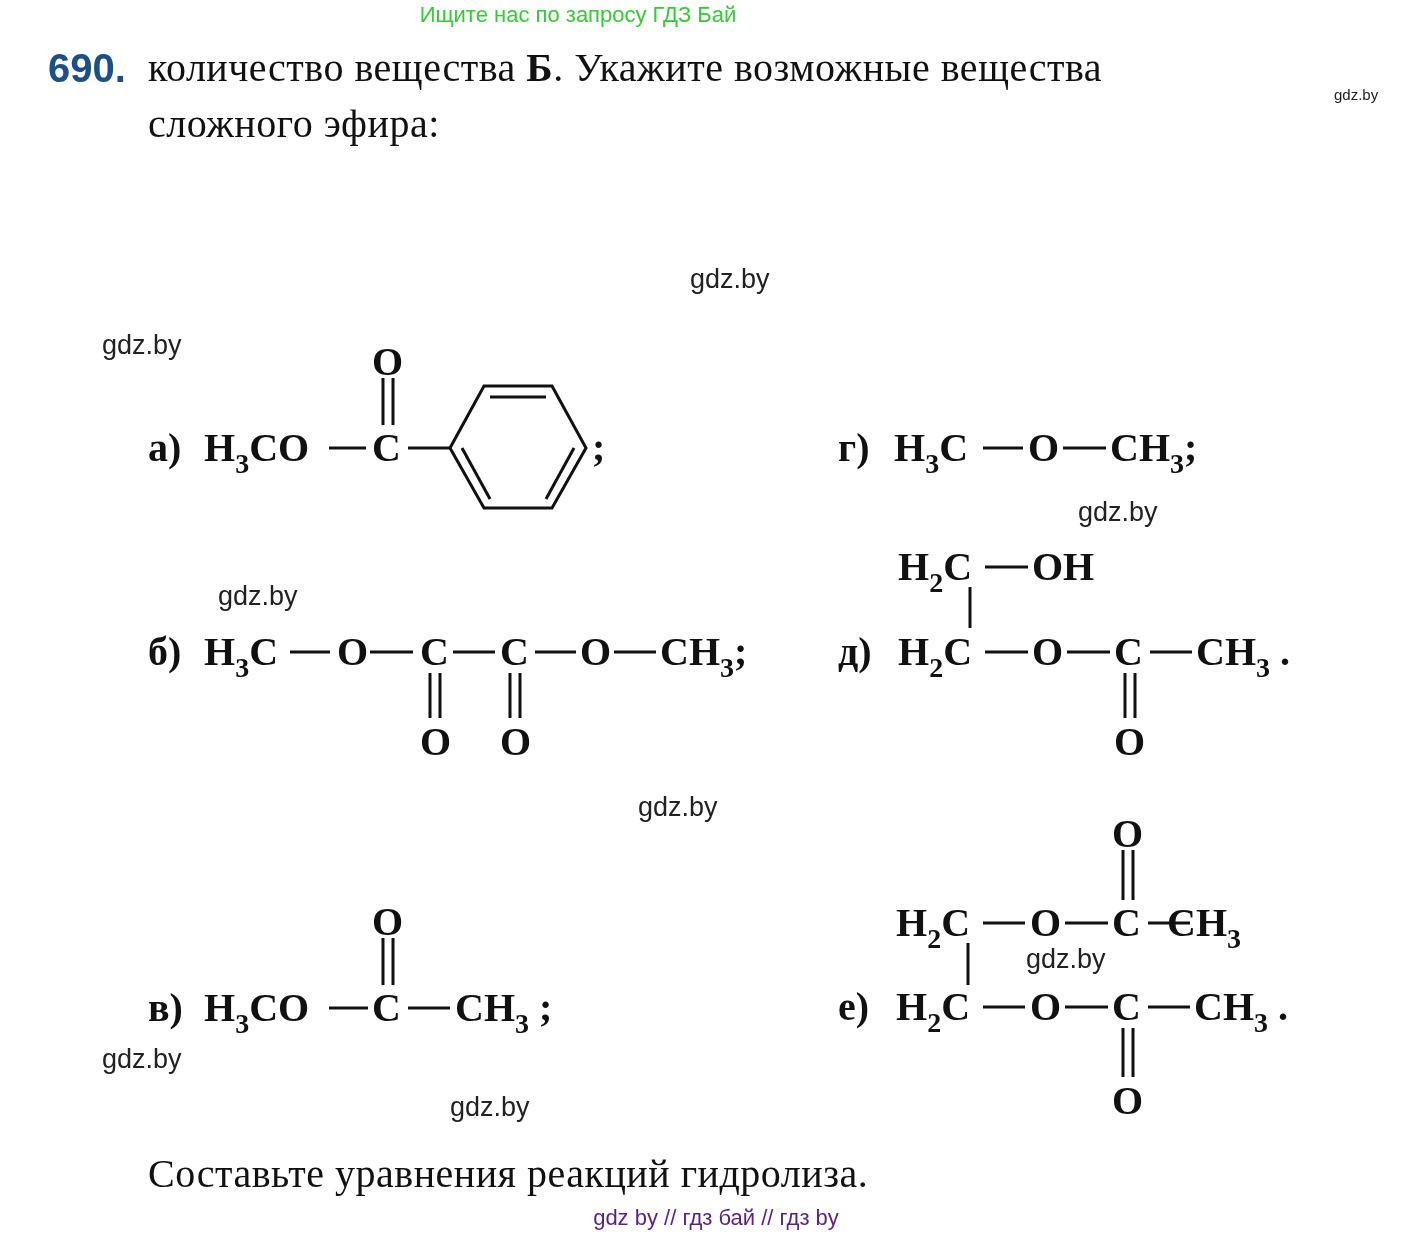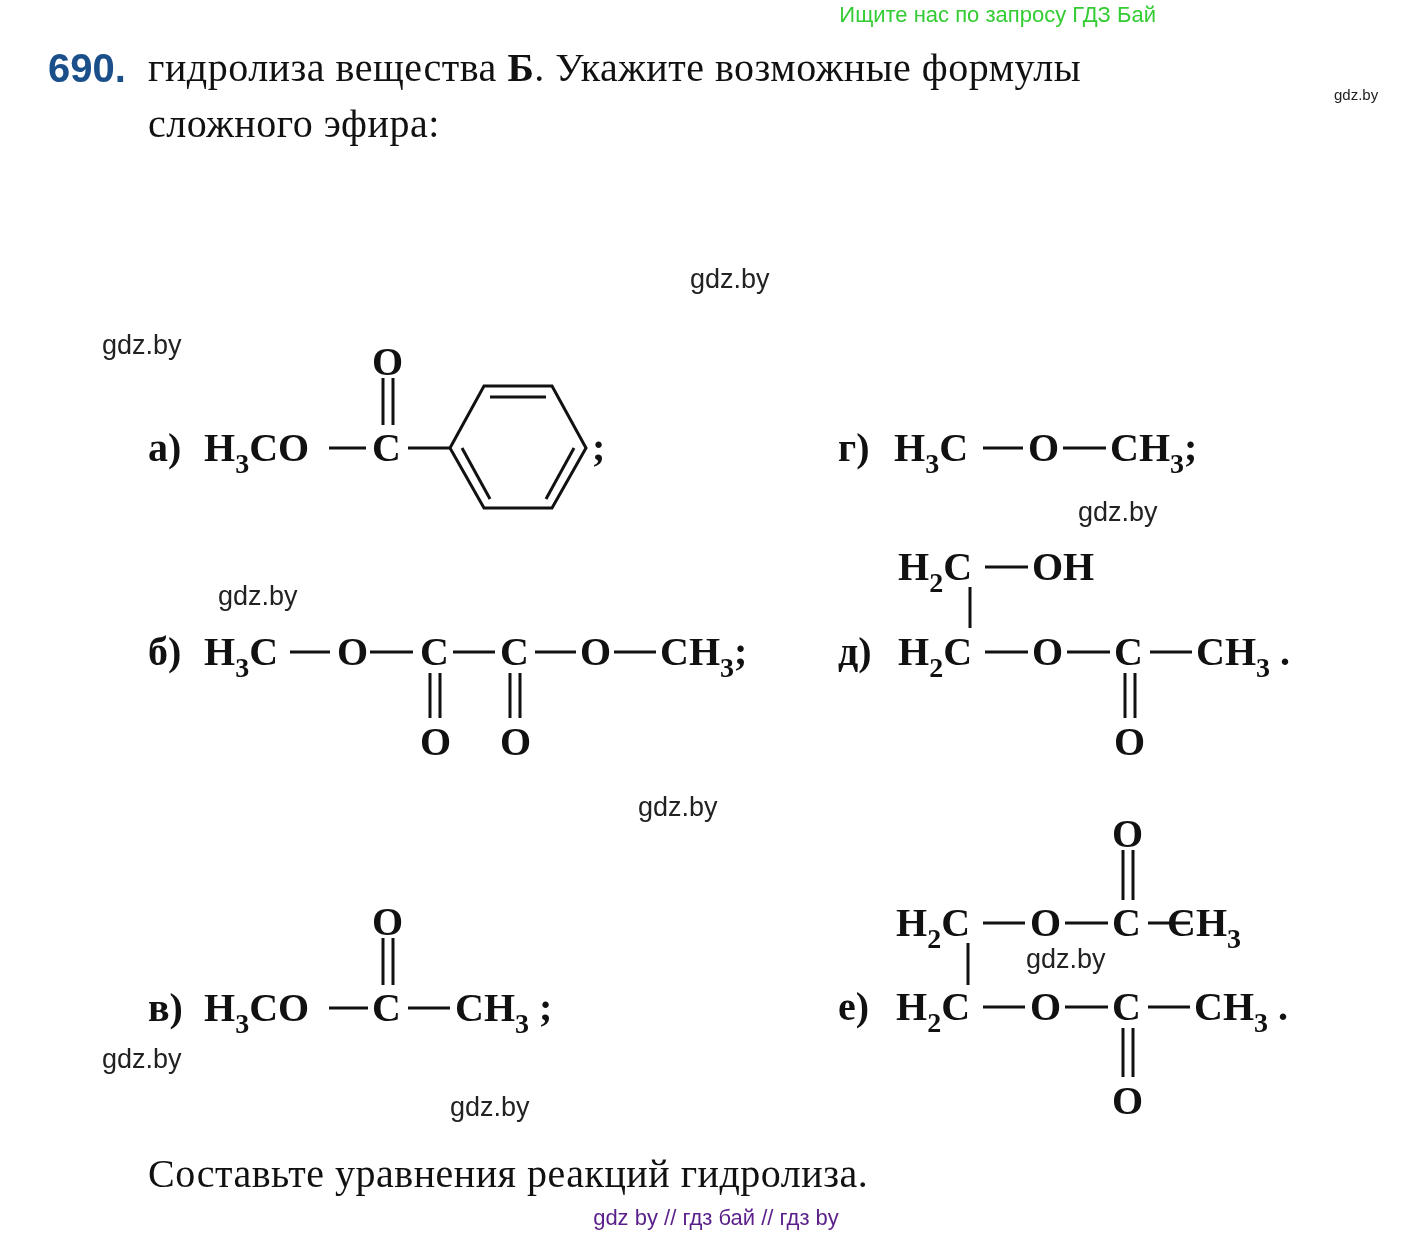--- a/index.html
+++ b/index.html
@@ -1,18 +1,18 @@
 <!DOCTYPE html>
 <html><head>
 <meta charset="utf-8">
 <style>
   html, body { margin:0; padding:0; background:#ffffff; }
   body { width:1420px; height:1236px; position:relative; overflow:hidden; font-family:"DejaVu Serif", serif; color:#111; }
   .abs { position:absolute; }
-  .top-banner { top:2px; left:0; width:1156px; text-align:right; font-family:"Liberation Sans", sans-serif; font-size:22px; color:#33cc33; }
+  .top-banner { top:2px; left:0; width:1156px; text-align:center; font-family:"Liberation Sans", sans-serif; font-size:22px; color:#33cc33; }
   .wm { font-family:"Liberation Sans", sans-serif; font-size:27px; color:#222; }
   .wm-small { font-family:"Liberation Sans", sans-serif; font-size:15px; color:#222; }
   .num { left:48px; top:46px; font-family:"Liberation Sans", sans-serif; font-weight:bold; font-size:40px; color:#1a4f8a; }
   .para { left:148px; width:1225px; font-family:"Liberation Serif", serif; font-size:40px; line-height:56px; letter-spacing:0.5px; }
   .para .line { display:block; white-space:nowrap; }
   .para b { font-weight:bold; }
   .chem { font-family:"Liberation Serif", serif; font-size:40px; font-weight:bold; white-space:nowrap; }
   .chem sub { font-size:28px; vertical-align:-12px; line-height:0; }
   .label { font-family:"Liberation Serif", serif; font-size:40px; font-weight:bold; }
   .final { left:148px; top:1150px; font-family:"Liberation Serif", serif; font-size:40px; letter-spacing:0.5px;text-align:center; }
@@ -21,21 +21,21 @@
   svg.bonds line, svg.bonds polyline, svg.bonds polygon { stroke:#111; stroke-width:3; fill:none; }
 </style>
 </head>
 <body>
 
 <div class="abs top-banner">Ищите нас по запросу ГДЗ Бай</div>
 
 <div class="abs num">690.</div>
 
 <div class="abs para" style="top:40px;">
-  <span class="line"><span>гидролиза вещества</span> <b>Б</b><span>. Укажите возможные формулы</span></span>
+  <span class="line"><span>количество вещества</span> <b>Б</b><span>. Укажите возможные вещества</span></span>
   <span class="line">сложного эфира:</span>
 </div>
 
 <div class="abs wm-small" style="left:1334px;top:86px;">gdz.by</div>
 <div class="abs wm" style="left:690px;top:264px;">gdz.by</div>
 <div class="abs wm" style="left:102px;top:330px;">gdz.by</div>
 <div class="abs wm" style="left:1078px;top:497px;">gdz.by</div>
 <div class="abs wm" style="left:218px;top:581px;">gdz.by</div>
 <div class="abs wm" style="left:638px;top:792px;">gdz.by</div>
 <div class="abs wm" style="left:1026px;top:944px;">gdz.by</div>

